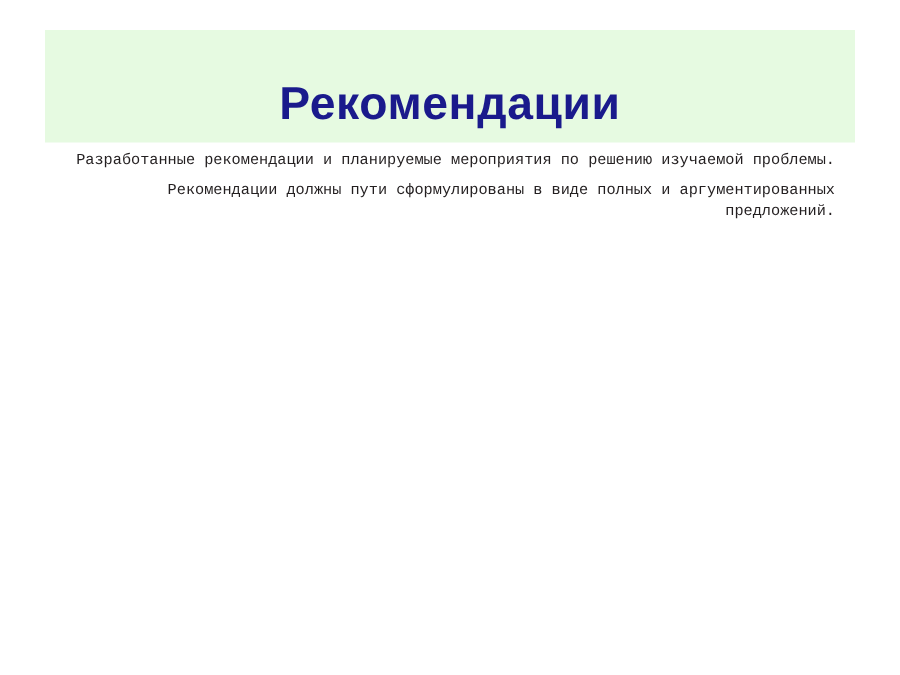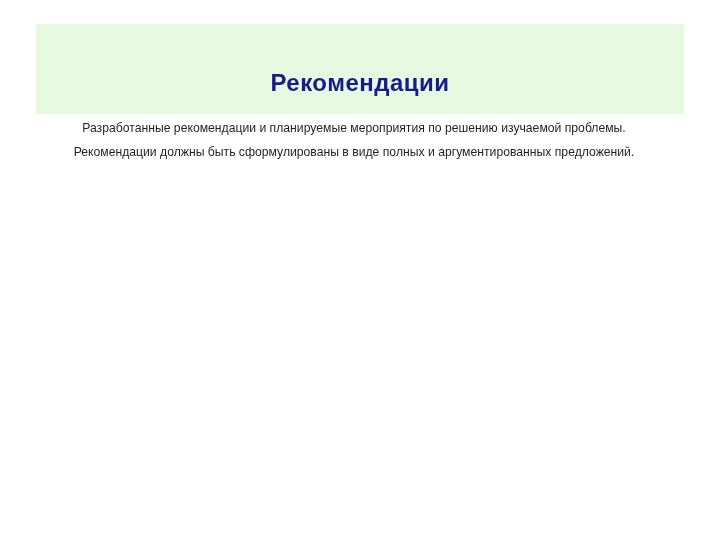--- a/index.html
+++ b/index.html
@@ -29,51 +29,52 @@
   }
   .title-text {
     position: absolute;
     left: 0;
     top: 0;
     width: 100%;
     height: 100%;
     display: flex;
     align-items: center;
     justify-content: center;
-    font-size: 24px;
+    font-size: 37px;
     font-weight: bold;
     color: #1a1a8c;
     letter-spacing: 0.5px;
     padding-top: 28px;
     box-sizing: border-box;
   }
   .body-block {
     position: absolute;
     left: 40px;
     top: 120px;
     width: 628px;
   }
   .para {
     font-size: 12.2px;
     line-height: 1.45;
     color: #231f20;
     margin: 0 0 6px 0;
-    text-align: center;
+    text-align: right;
+    font-family: Liberation Mono, monospace;
   }
   .para.p2 {
     margin-bottom: 6px;
   }
 </style>
 </head>
 <body>
 
 <div class="slide">
 
   <div class="title-band">
     <div class="title-text">Рекомендации</div>
   </div>
 
   <div class="body-block">
     <p class="para p1">Разработанные рекомендации и планируемые мероприятия по решению изучаемой проблемы.</p>
-    <p class="para p3">Рекомендации должны быть сформулированы в виде полных и аргументированных предложений.</p>
+    <p class="para p3">Рекомендации должны пути сформулированы в виде полных и аргументированных предложений.</p>
   </div>
 
 </div>
 
 </body></html>

